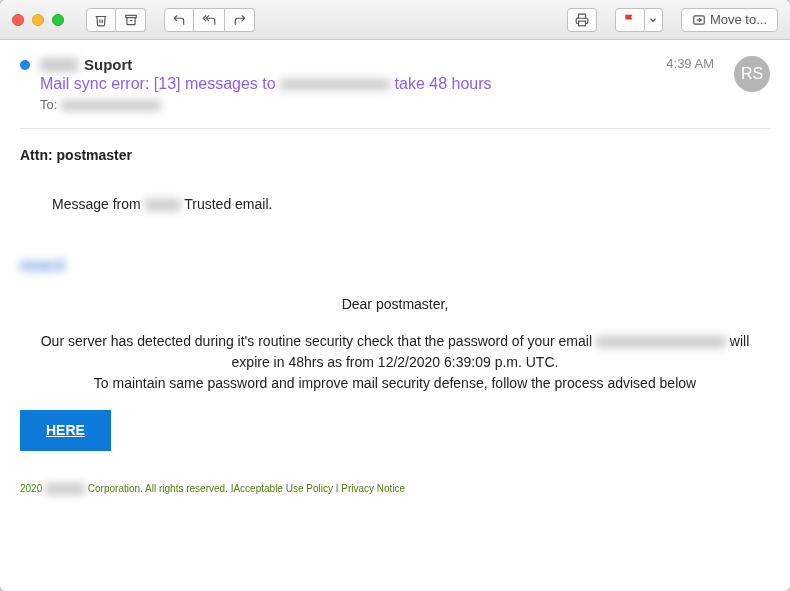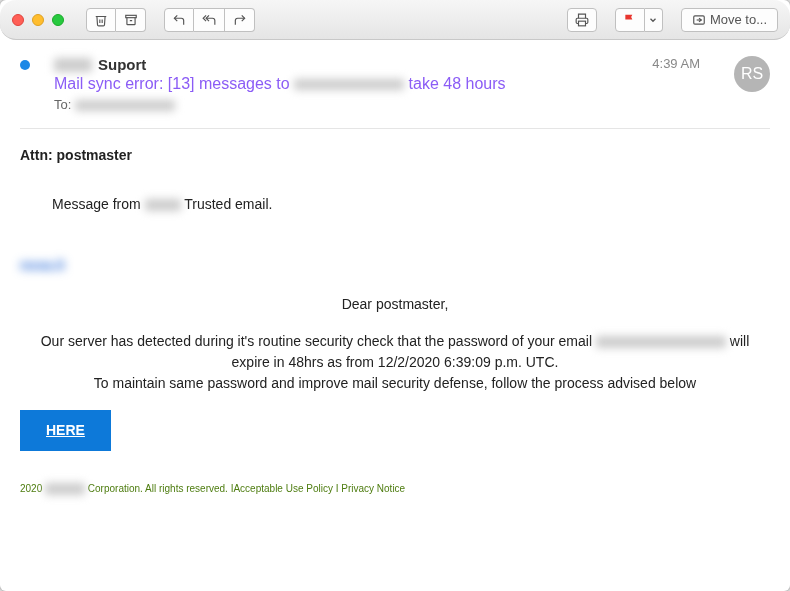--- a/index.html
+++ b/index.html
@@ -23,21 +23,20 @@
       box-shadow: 0 0 0 1px rgba(0,0,0,0.1);
     }
     .titlebar {
       height: 40px;
       background: linear-gradient(to bottom, #f6f6f6, #e5e5e5);
       border-bottom: 1px solid #c8c8c8;
       display: flex;
       align-items: center;
       padding: 0 12px;
       gap: 12px;
-      border-radius: 16px;
     }
     .traffic-lights {
       display: flex;
       gap: 8px;
       margin-right: 10px;
     }
     .traffic-light {
       width: 12px;
       height: 12px;
       border-radius: 50%;
@@ -79,21 +78,21 @@
     }
     .spacer { flex: 1; }
     .content {
       padding: 16px 20px;
       height: calc(100% - 40px);
       overflow: auto;
     }
     .header-row {
       display: flex;
       align-items: flex-start;
-      gap: 24px;
+      gap: 10px;
     }
     .unread-dot {
       width: 10px;
       height: 10px;
       background: #1b88e6;
       border-radius: 50%;
       margin-top: 4px;
       flex-shrink: 0;
     }
     .header-info {

